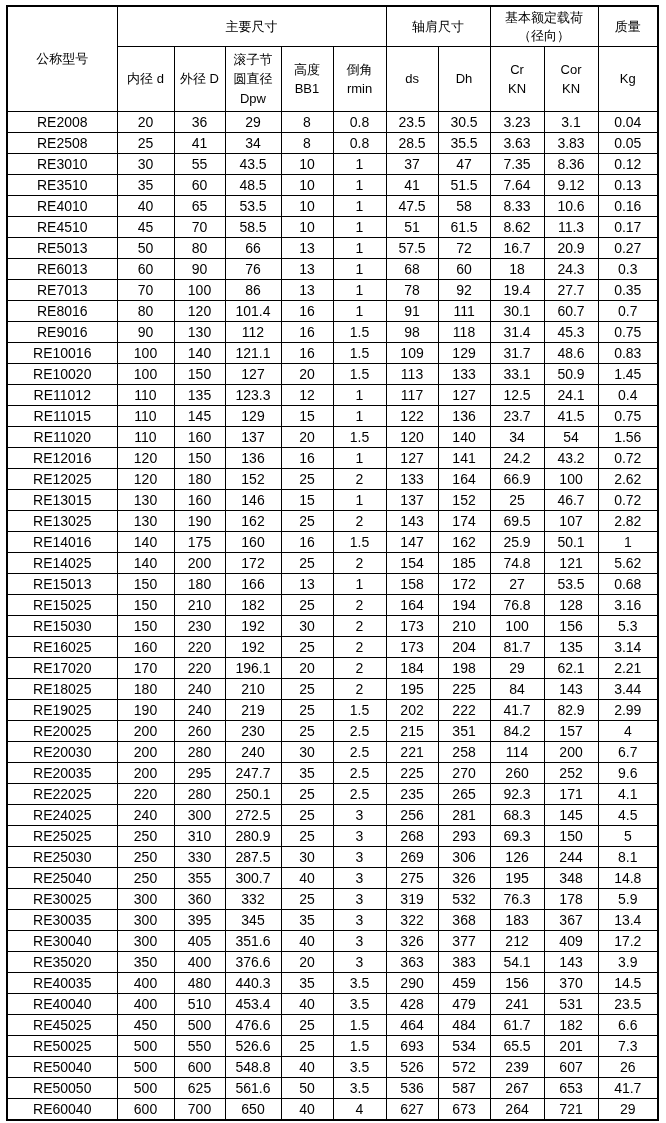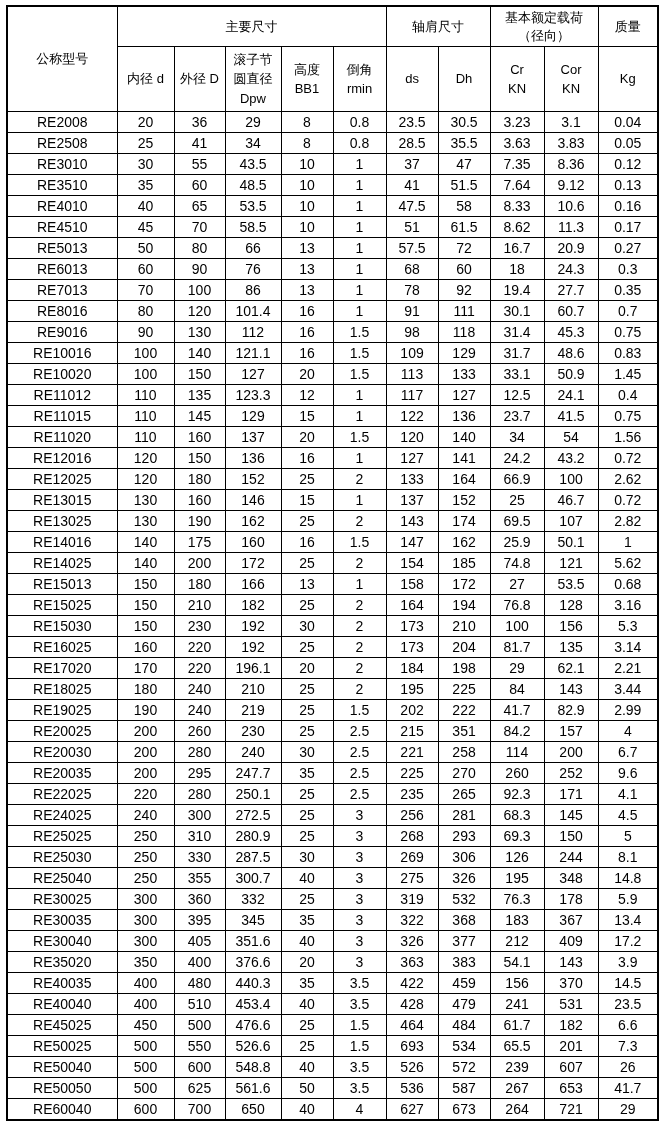--- a/index.html
+++ b/index.html
@@ -636,21 +636,21 @@
     <td>143</td>
     <td>3.9</td>
   </tr>
         <tr>
     <td>RE40035</td>
     <td>400</td>
     <td>480</td>
     <td>440.3</td>
     <td>35</td>
     <td>3.5</td>
-    <td>422</td>
+    <td>290</td>
     <td>459</td>
     <td>156</td>
     <td>370</td>
     <td>14.5</td>
   </tr>
         <tr>
     <td>RE40040</td>
     <td>400</td>
     <td>510</td>
     <td>453.4</td>

